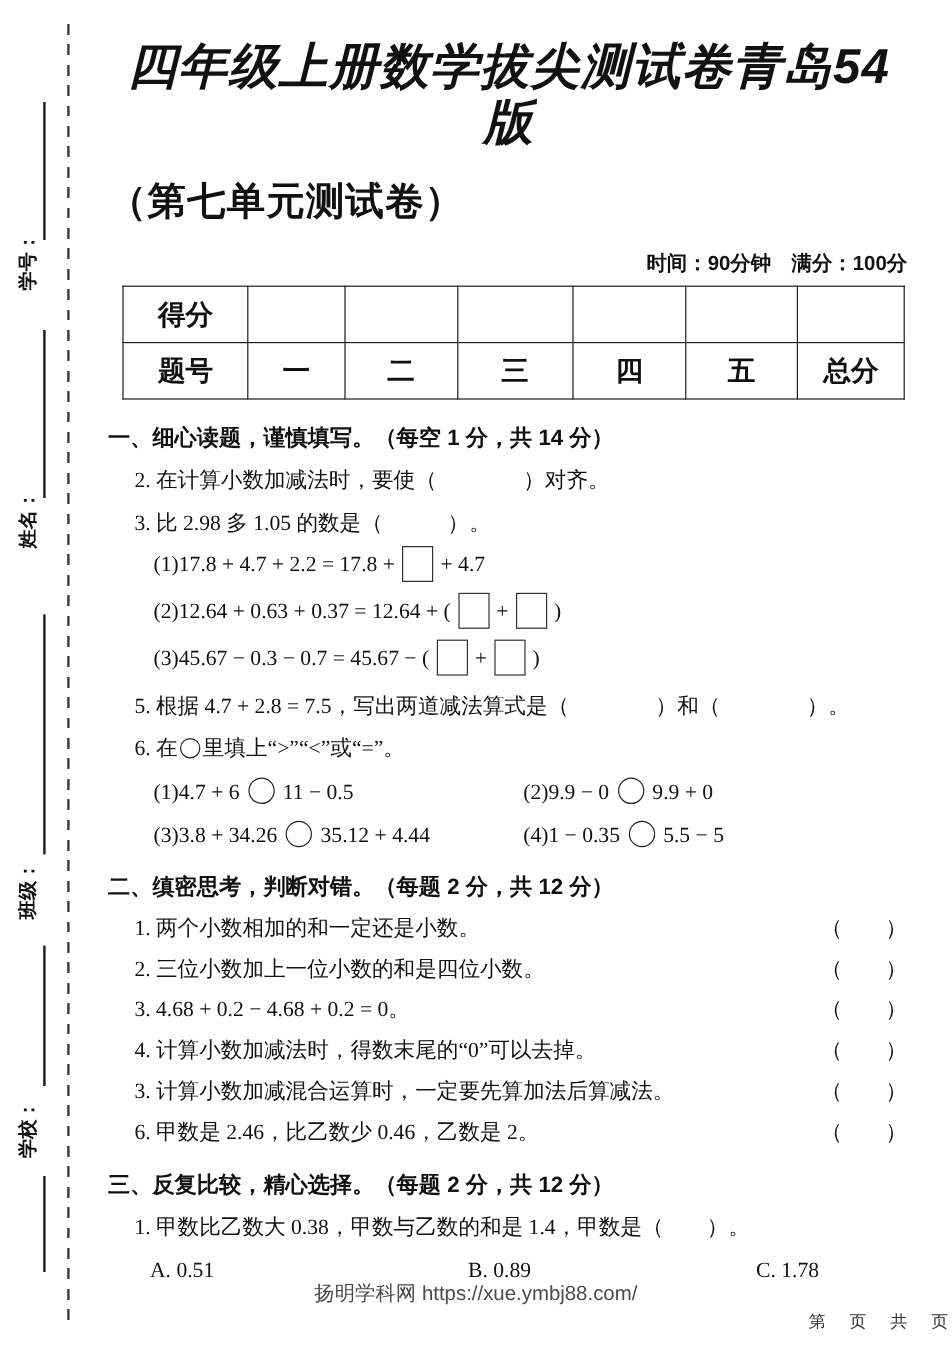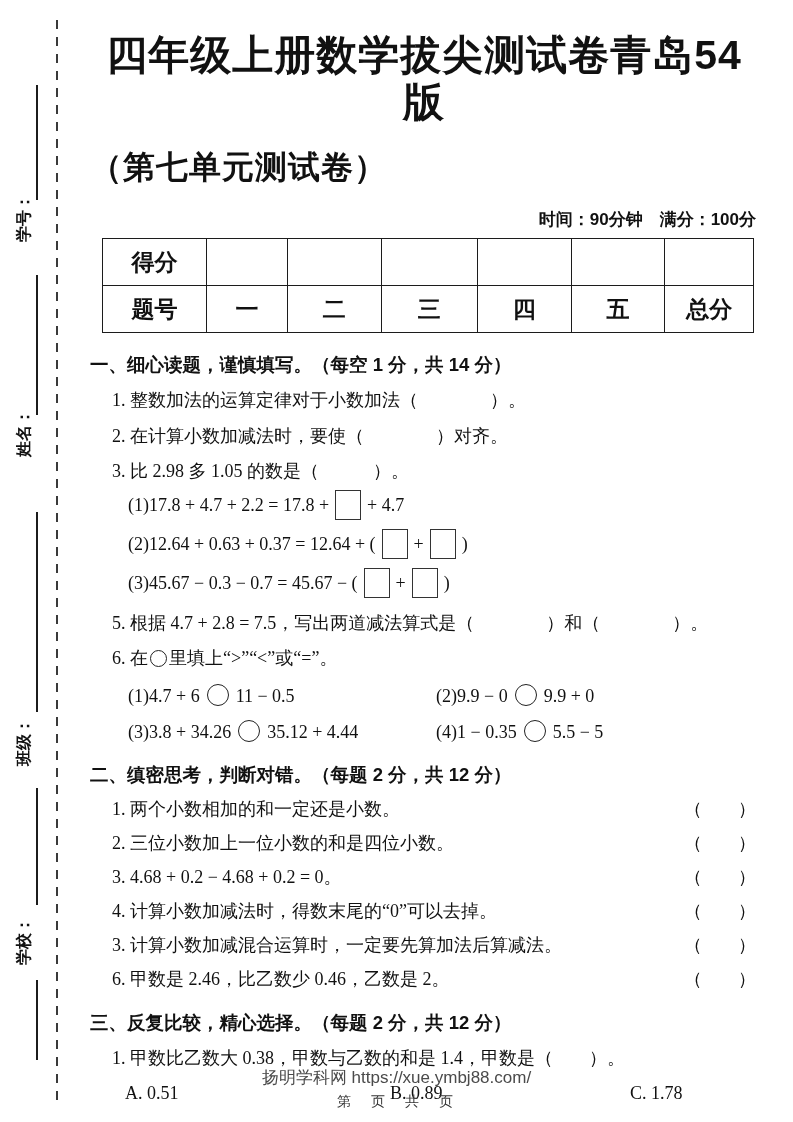--- a/index.html
+++ b/index.html
@@ -20,21 +20,21 @@
   .seg5 { top:980px; height:80px;  }
   .seal-label {
     position:absolute; left:-10px; width:68px; height:20px; line-height:20px;
     text-align:center; transform:rotate(-90deg);
     font-family:"Liberation Sans", sans-serif; font-size:16px; font-weight:bold; color:#111;
   }
   
   .main { position:absolute; left:90px; top:18px; width:668px; }
   .title {
     margin:14px 0 0; text-align:center; font-family:"Liberation Sans", sans-serif;
-    font-size:41px; font-weight:900; letter-spacing:1px; line-height:1.15;
+    font-size:41px; font-weight:900; letter-spacing:1px; line-height:1.15;font-style:italic;
   }
   .subtitle {
     margin:20px 0 0; text-align:left; font-family:Liberation Serif, serif;
     font-size:32px; font-weight:900; letter-spacing:1px;
   }
   .time {
     margin:18px 2px 0 0; text-align:right; font-family:"Liberation Sans", sans-serif;
     font-size:17px; font-weight:bold;
   }
   table.score { margin:7px 0 0 12px; width:652px; border-collapse:collapse; table-layout:fixed; }
@@ -62,21 +62,21 @@
   .judge-row { display:flex; justify-content:space-between; margin:10px 0 0 22px; padding-right:2px; font-size:18px; }
   .pair-row { display:flex; margin:13px 0 0 38px; font-size:18px; }
   .pair-cell.c1 { width:308px; }
   .options { display:flex; margin:13px 0 0 35px; font-size:18px; }
   .opt-a { width:265px; } .opt-b { width:240px; }
   .footer-site {
     position:absolute; left:0; top:1066px; width:793px; text-align:center;
     font-family:"Liberation Sans", sans-serif; font-size:17px; color:#4a4a4a;
   }
   .footer-page {
-    position:absolute; left:0; top:1093px; width:793px; text-align:center;
+    position:absolute; left:0; top:1093px; width:793px; text-align:right;
     font-family:"Liberation Sans", sans-serif; font-size:14px; color:#333; letter-spacing:3px;
   }
 </style>
 </head>
 <body>
 
 <div class="page">
 
   <div>
     <div class="seal-dash"></div>
@@ -122,21 +122,20 @@
         <td>二</td>
         <td>三</td>
         <td>四</td>
         <td>五</td>
         <td>总分</td>
       </tr>
     </tbody>
       </table>
 
     <div class="sec-heading">一、细心读题，谨慎填写。（每空 1 分，共 14 分）</div>
-    <div class="q">1. 整数加法的运算定律对于小数加法（　　　　）。</div>
     <div class="q">2. 在计算小数加减法时，要使（　　　　）对齐。</div>
     <div class="q">3. 比 2.98 多 1.05 的数是（　　　）。</div>
     <div class="q sub eq">
       <span>(1)17.8 + 4.7 + 2.2 = 17.8 +</span><span class="abox"></span><span>+ 4.7</span>
     </div>
     <div class="q sub eq">
       <span>(2)12.64 + 0.63 + 0.37 = 12.64 + (</span><span class="abox"></span><span>+</span><span class="abox"></span><span>)</span>
     </div>
     <div class="q sub eq">
       <span>(3)45.67 − 0.3 − 0.7 = 45.67 − (</span><span class="abox"></span><span>+</span><span class="abox"></span><span>)</span>

